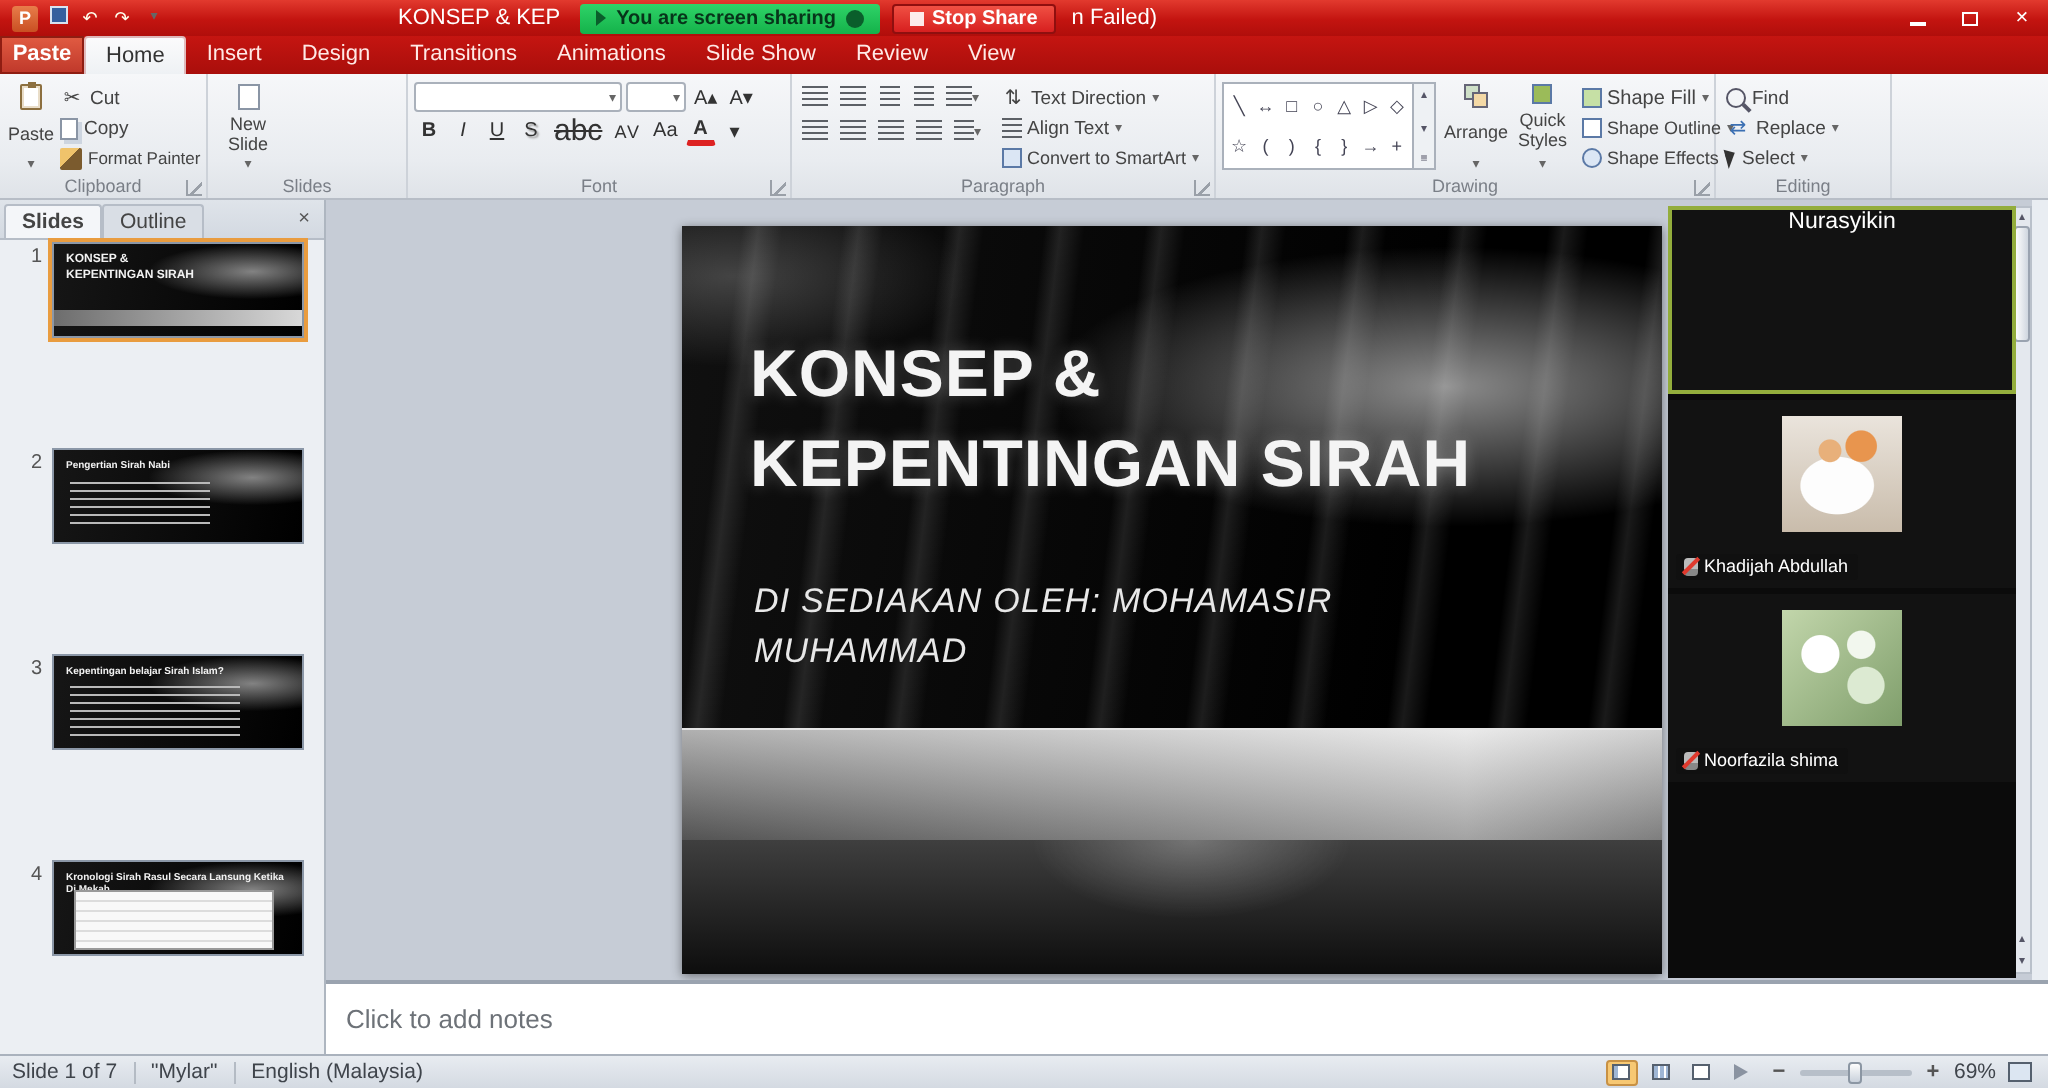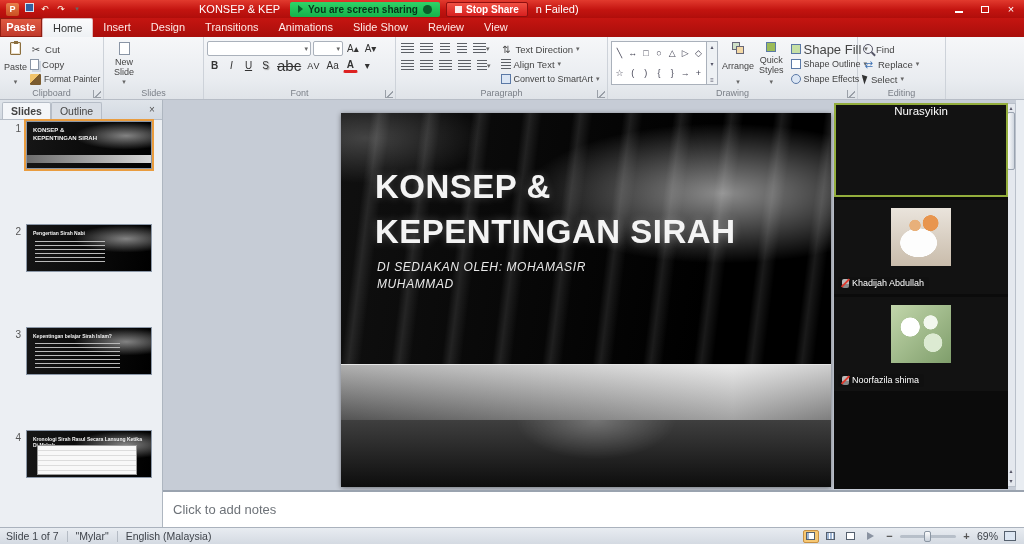--- a/index.html
+++ b/index.html
@@ -112,21 +112,21 @@
       linear-gradient(100deg,#101010,#000 75%); }
   .slide-band { position:absolute; left:0; top:67%; right:0; height:15%; border-top:1px solid #e5e5e5;
     background:linear-gradient(90deg,#6f6f6f,#d9d9d9 80%,#a8a8a8); }
   .slide-band::after { content:""; position:absolute; inset:0;
     background:linear-gradient(180deg, rgba(255,255,255,.45), rgba(0,0,0,.25)); }
   .slide-bottom { position:absolute; left:0; top:82%; right:0; bottom:0;
     background:radial-gradient(ellipse 25% 90% at 52% 0%, rgba(255,255,255,.28), transparent 65%),
       linear-gradient(180deg,#3f3f3f,#0d0d0d); }
   .slide-title { position:absolute; left:34px; top:52px; color:#f4f4f4; font-weight:bold; font-size:33px;
     line-height:1.35; letter-spacing:.5px; text-shadow:0 0 8px rgba(255,255,255,.25); }
-  .slide-sub { position:absolute; left:36px; top:146px; color:#e8e8e8; font-style:italic; font-size:12px;
+  .slide-sub { position:absolute; left:36px; top:176px; color:#e8e8e8; font-style:italic; font-size:17px;
     letter-spacing:.6px; line-height:1.45; }
 
   
   .vscroll { position:absolute; right:0; top:3px; width:10px; height:384px; background:#e4e8ee; border:1px solid #b9c0ca;
     display:flex; flex-direction:column; align-items:center; font-size:6px; color:#556; }
   .vthumb { width:8px; height:58px; background:linear-gradient(90deg,#fdfdfd,#cfd6df); border:1px solid #9aa3b0; border-radius:2px; margin-top:1px; }
   .vnav { margin-top:auto; display:flex; flex-direction:column; gap:3px; padding-bottom:2px; align-items:center; }
 
   
   .zoompanel { position:absolute; left:834px; top:103px; width:174px; height:386px; background:#0b0b0b; z-index:5;
@@ -377,21 +377,21 @@
         <span class="caret">▾</span>
       </div>
       <div class="bigbtn" style="width:34px">
         <span class="sq-icon" style="background:#9bbb59"></span>
         <span class="biglabel">Quick Styles</span>
         <span class="caret">▾</span>
       </div>
       <div class="smallcol">
         <div class="smallbtn">
           <span class="sq-icon" style="background:#c6e0a5"></span>
-          <span style="font-size:13px">Shape Fill</span>
+          <span style="font-size:10px">Shape Fill</span>
             <span class="caret">▾</span>
         </div>
         <div class="smallbtn">
           <span class="sq-icon" style="background:#fff"></span>
           <span style="font-size:9px">Shape Outline</span>
             <span class="caret">▾</span>
         </div>
         <div class="smallbtn">
           <span class="sq-icon" style="background:#dbe6f4; border-radius:50%"></span>
           <span style="font-size:9px">Shape Effects</span>

